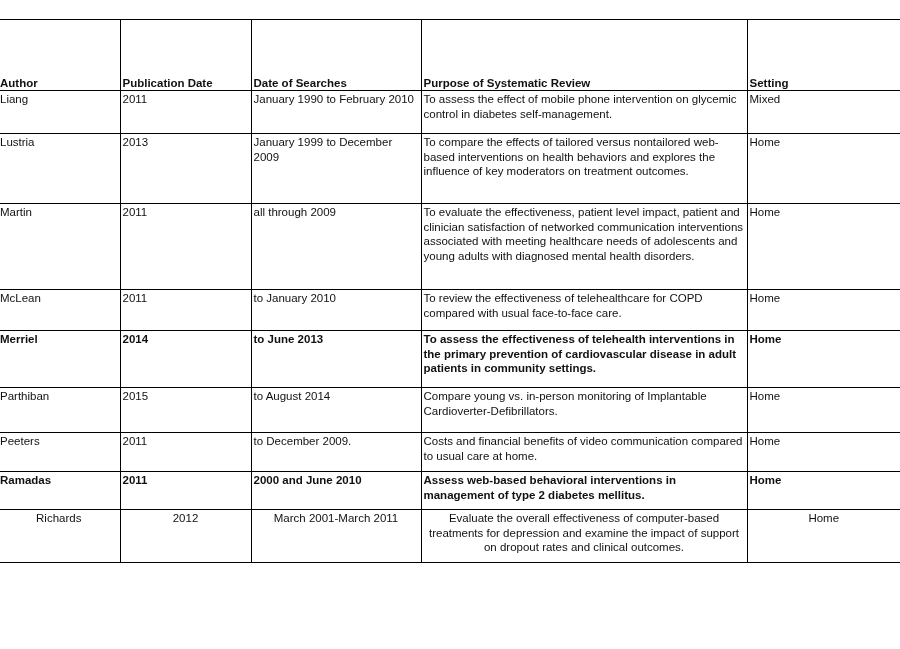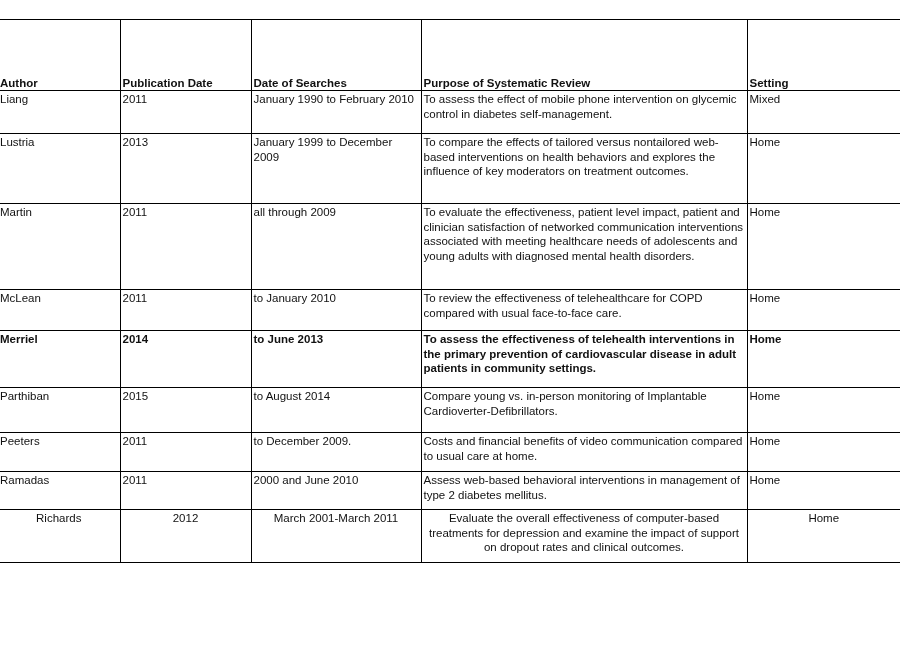--- a/index.html
+++ b/index.html
@@ -51,21 +51,21 @@
       font-weight: bold;
       padding-bottom: 0;
     }
     table.review-table tbody tr.h38 td { height: 37px; }
     table.review-table tbody tr.h42 td { height: 41px; }
     table.review-table tbody tr.h69 td { height: 68px; }
     table.review-table tbody tr.h85 td { height: 84px; margin-top: 37px; }
     table.review-table tbody tr.h40 td { height: 39px; }
     table.review-table tbody tr.h56 td { height: 55px; font-weight: bold; }
     table.review-table tbody tr.h44 td { height: 43px; margin-top: 28px; }
-    table.review-table tbody tr.h37 td { height: 36px; }
+    table.review-table tbody tr.h37 td { height: 36px; font-weight: bold; }
     table.review-table tbody tr.h52 td { height: 51px; text-align: center; }
   </style>
 </head>
 <body>
 
 <table class="review-table">
   <colgroup>
     <col class="c-author">
       <col class="c-pubdate">
       <col class="c-dates">

